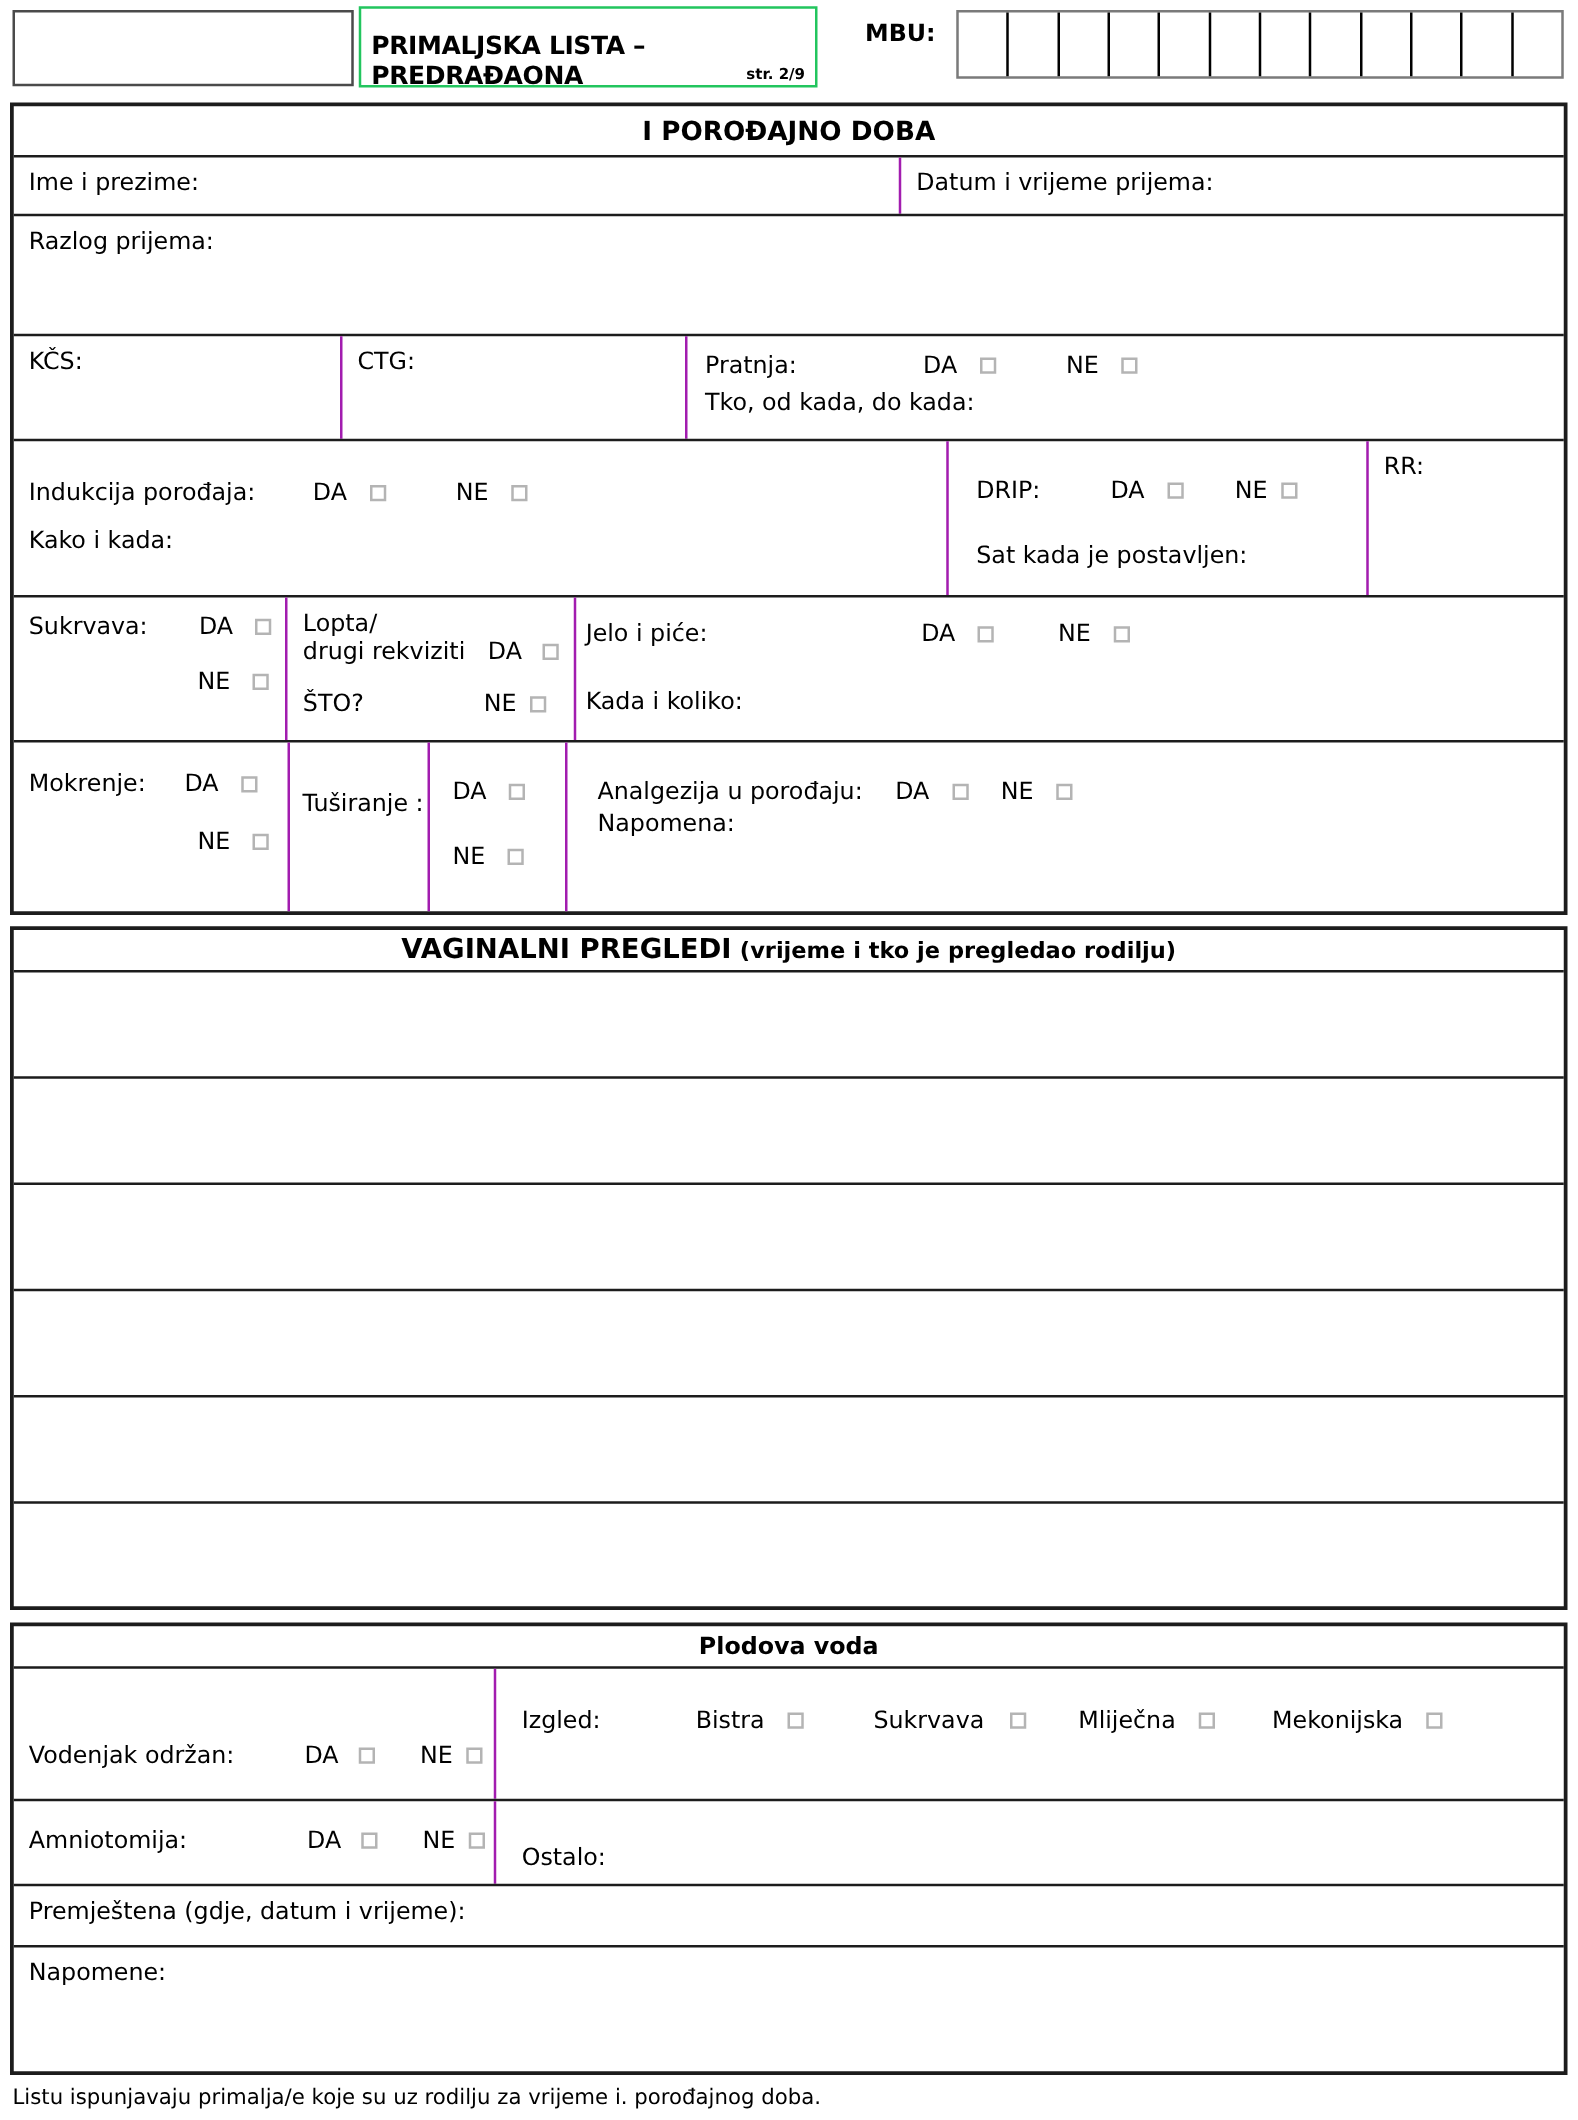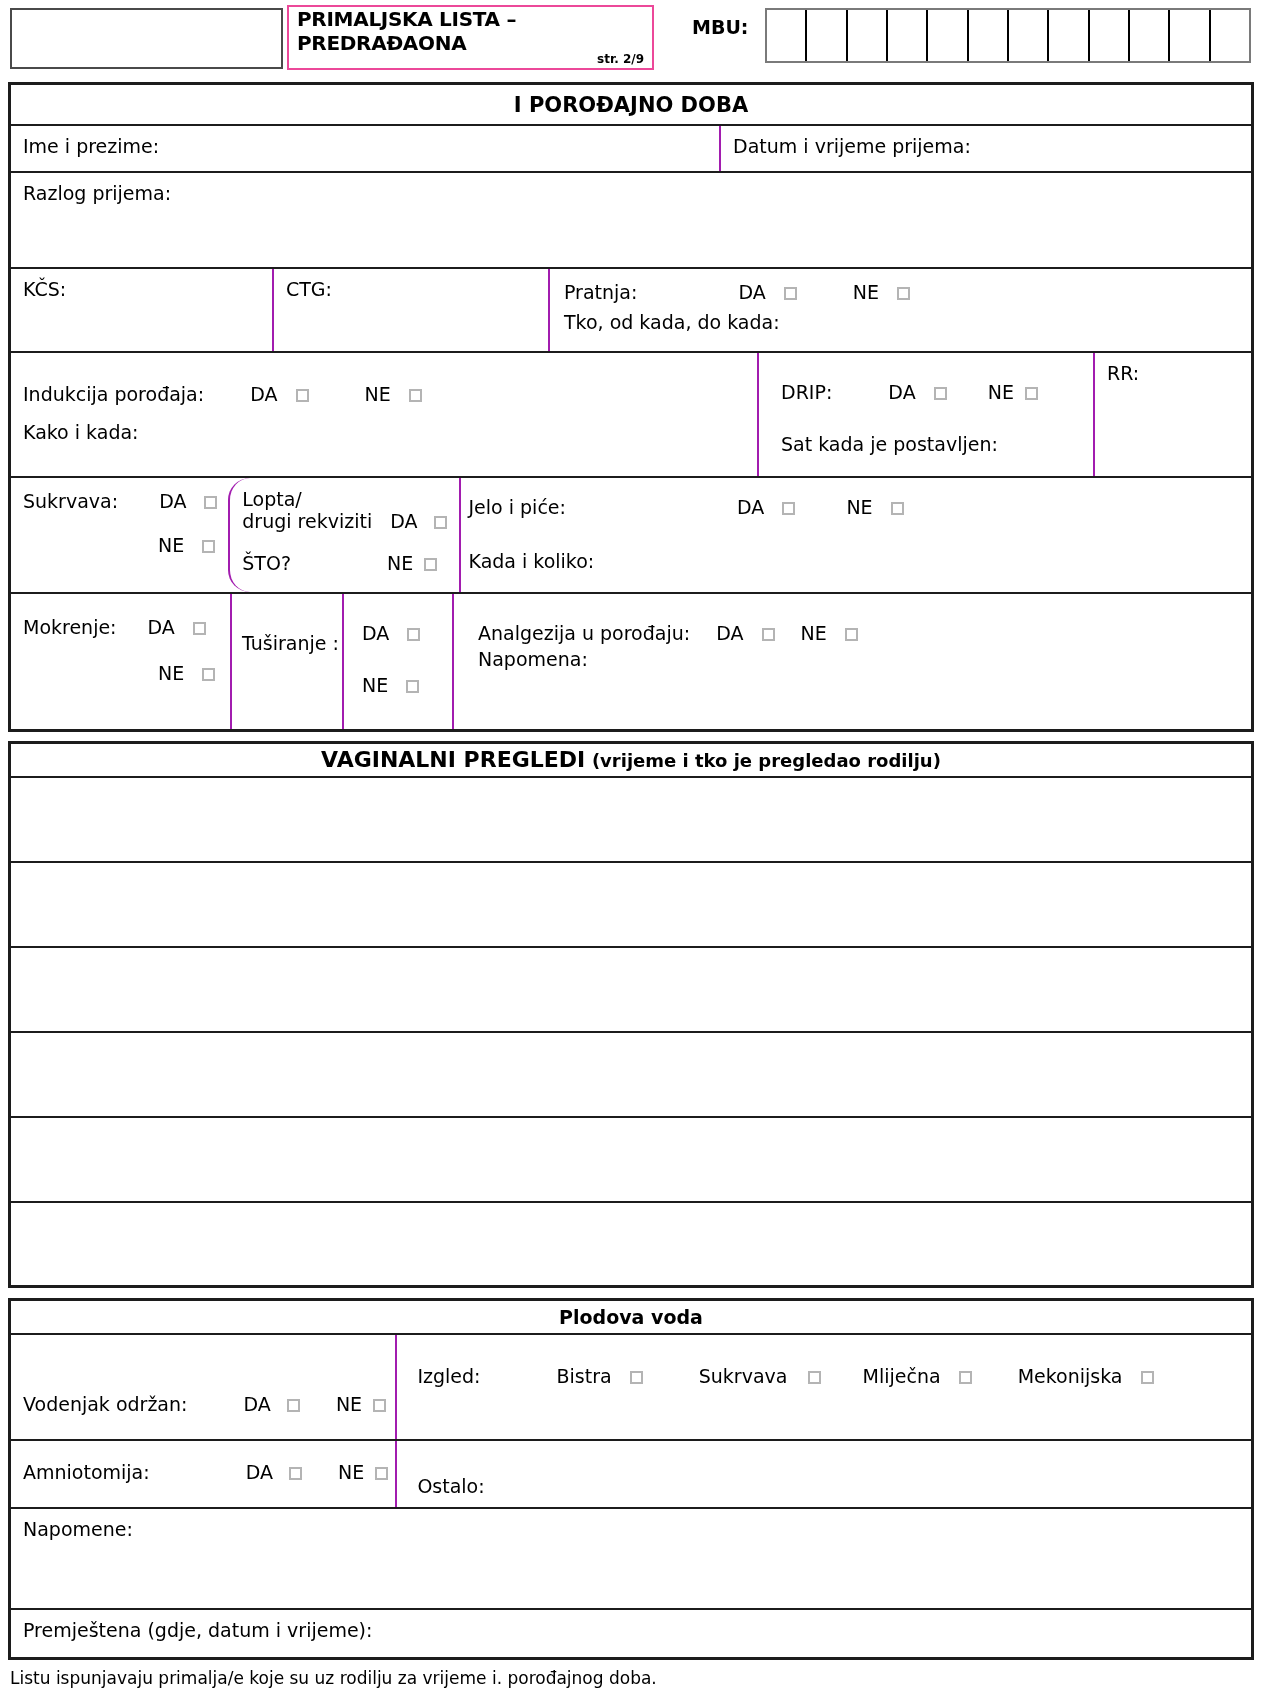--- a/index.html
+++ b/index.html
@@ -8,21 +8,21 @@
     position:relative;
     width:1262px; height:1696px;
     font-family:"DejaVu Sans","Liberation Sans",sans-serif;
     font-size:19px; color:#000;
     overflow:hidden;
   }
   .abs { position:absolute; }
 
   
   .left-box   { left:10px; top:8px; width:273px; height:61px; border:2px solid #4a4a4a; }
-  .title-box  { left:287px; top:5px; width:367px; height:65px; border:2px solid #ec4899; padding:0 8px; }
+  .title-box  { left:287px; top:5px; width:367px; height:65px; border:2px solid #22c55e; padding:17px 8px; }
   .title-line { font-weight:bold; font-size:20px; line-height:1.2; letter-spacing:-0.3px; }
   .page-num   { position:absolute; right:8px; bottom:2px; font-weight:bold; font-size:12px; }
   .mbu-label  { left:692px; top:16px; font-weight:bold; font-size:19px; }
   .mbu-grid   { left:765px; top:8px; width:486px; height:55px; border:2px solid #7a7a7a; display:flex; }
   .mbu-cell   { flex:1; border-left:2px solid #000; }
   .mbu-cell:first-child { border-left:none; }
 
   
   .tbl   { border:3px solid #1c1c1c; display:flex; flex-direction:column; }
   .trow  { display:flex; border-top:2px solid #1c1c1c; }
@@ -35,21 +35,21 @@
   .t2 { left:8px; top:741px;  width:1246px; height:547px; }
   .t3 { left:8px; top:1298px; width:1246px; height:362px; }
 
   
   .r1 { height:39px; align-items:center; justify-content:center; }
   .r1 .sect-title { width:100%; font-size:21px; }
   .r2 { height:47px;align-items:flex-end; } .r2 .c1 { width:708px; } .r2 .c2 { width:532px; }
   .r3 { height:96px; }
   .r4 { height:84px; } .r4 .c1 { width:261px; } .r4 .c2 { width:276px; } .r4 .c3 { width:703px; }
   .r5 { height:125px; } .r5 .c1 { width:746px; } .r5 .c2 { width:336px; } .r5 .c3 { width:158px; }
-  .r6 { height:116px; } .r6 .c1 { width:219px; } .r6 .c2 { width:232px;border-radius:22px; } .r6 .c3 { width:799px; }
+  .r6 { height:116px; } .r6 .c1 { width:219px; } .r6 .c2 { width:232px; } .r6 .c3 { width:799px; }
   .r7 { height:137px; } .r7 .c1 { width:219px; } .r7 .c2 { width:112px; } .r7 .c3 { width:110px; } .r7 .c4 { width:799px; }
 
   
   .t2 .hdr { height:32px; padding-top:3px; }
   .t2 .hdr .main { font-size:22px; font-weight:bold; }
   .t2 .hdr .sub  { font-size:18px; font-weight:bold; }
   .vrow { height:85px; }
   .vrow.last { height:84px; }
 
   
@@ -303,26 +303,26 @@
         <span class="cb g10"></span>
         <span class="g30">NE</span>
         <span class="cb g5"></span>
       </div>
     </div>
     <div class="tcell c2" style="padding:34px 0 0 20px">
       <span>Ostalo:</span>
     </div>
   </div>
 
+  <div class="trow p3">
+    <div class="tcell first pad" style="width:100%">
+      <span>Premještena (gdje, datum i vrijeme):</span>
+    </div>
+  </div>
+
   <div class="trow p4">
     <div class="tcell first pad" style="width:100%">
       <span>Napomene:</span>
     </div>
   </div>
-
-  <div class="trow p3">
-    <div class="tcell first pad" style="width:100%">
-      <span>Premještena (gdje, datum i vrijeme):</span>
-    </div>
-  </div>
 </div>
 
 <div class="abs footer-note">Listu ispunjavaju primalja/e koje su uz rodilju za vrijeme i. porođajnog doba.</div>
 
 </body></html>

